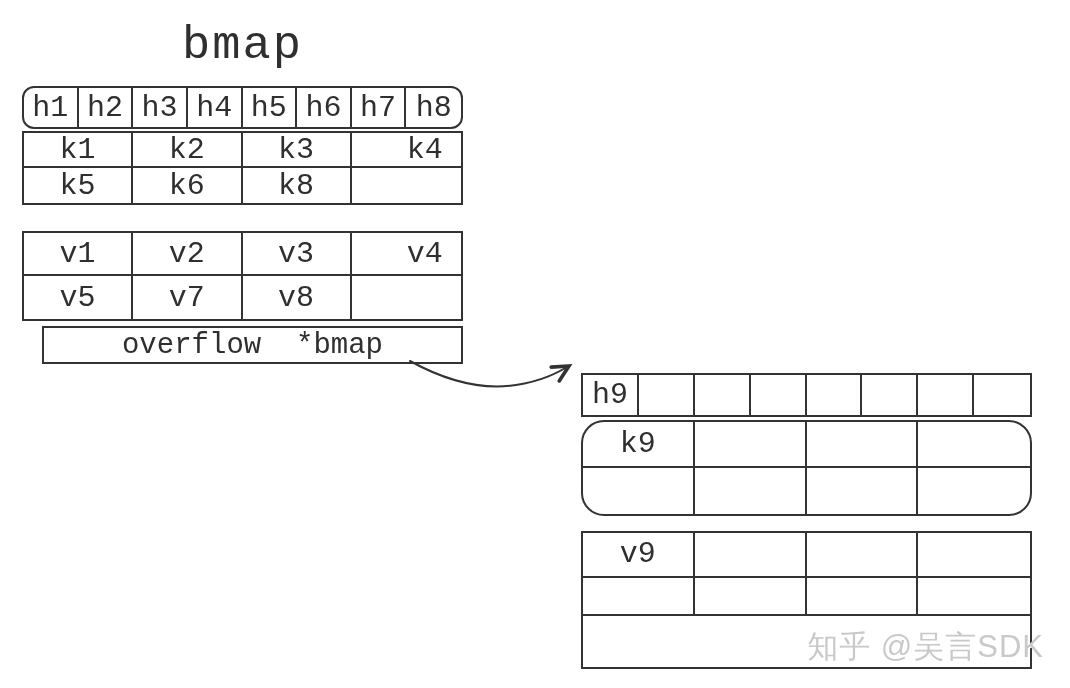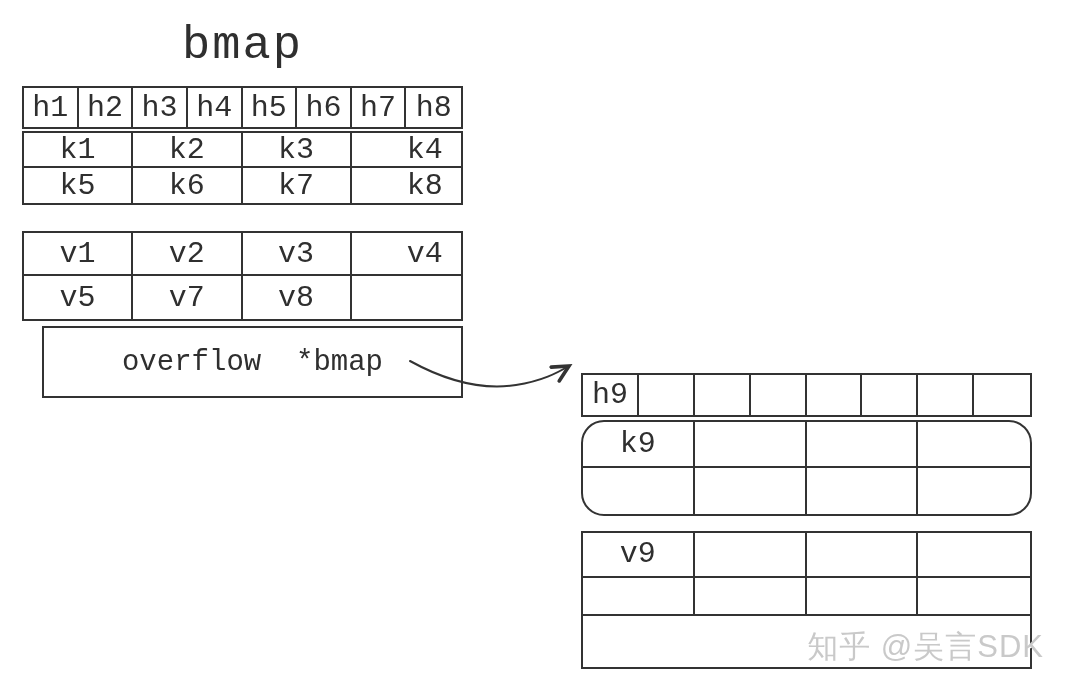--- a/index.html
+++ b/index.html
@@ -45,53 +45,52 @@
 </style>
 </head>
 <body>
 
 <div id="canvas">
 
   <div class="title">bmap</div>
 
   <div class="tbl" style="left:22px;top:86px;width:441px;height:296px;">
 
-    <div class="block cols8" style="top:0;height:43px;">
+    <div class="block cols8" style="top:0;height:43px;border-radius:12px;">
       <div class="cell">h1</div>
       <div class="cell">h2</div>
       <div class="cell">h3</div>
       <div class="cell">h4</div>
       <div class="cell">h5</div>
       <div class="cell">h6</div>
       <div class="cell">h7</div>
       <div class="cell">h8</div>
     </div>
 
     <div class="block cols4 tworow" style="top:45px;height:74px;">
       <div class="cell">k1</div>
       <div class="cell">k2</div>
       <div class="cell">k3</div>
       <div class="cell">k4</div>
       <div class="cell">k5</div>
       <div class="cell">k6</div>
-      <div class="cell">k7</div>
       <div class="cell">k8</div>
     </div>
 
     <div class="block cols4 tworow" style="top:145px;height:90px;">
       <div class="cell">v1</div>
       <div class="cell">v2</div>
       <div class="cell">v3</div>
       <div class="cell">v4</div>
       <div class="cell">v5</div>
       <div class="cell">v7</div>
       <div class="cell">v8</div>
     </div>
 
-    <div class="block cols1" style="top:240px;height:72px;margin-left:20px;">
+    <div class="block cols1" style="top:240px;height:38px;margin-left:20px;">
       <div class="cell">overflow  *bmap</div>
     </div>
   </div>
 
   <svg class="arrow" width="1070" height="688" viewBox="0 0 1070 688">
     <defs>
       <marker id="ah" markerWidth="14" markerHeight="12" refX="9" refY="5" orient="auto">
         <path d="M1,1 L9,5 L1,9" fill="none" stroke="#333333" stroke-width="1.8" stroke-linecap="round"></path>
       </marker>
     </defs>

